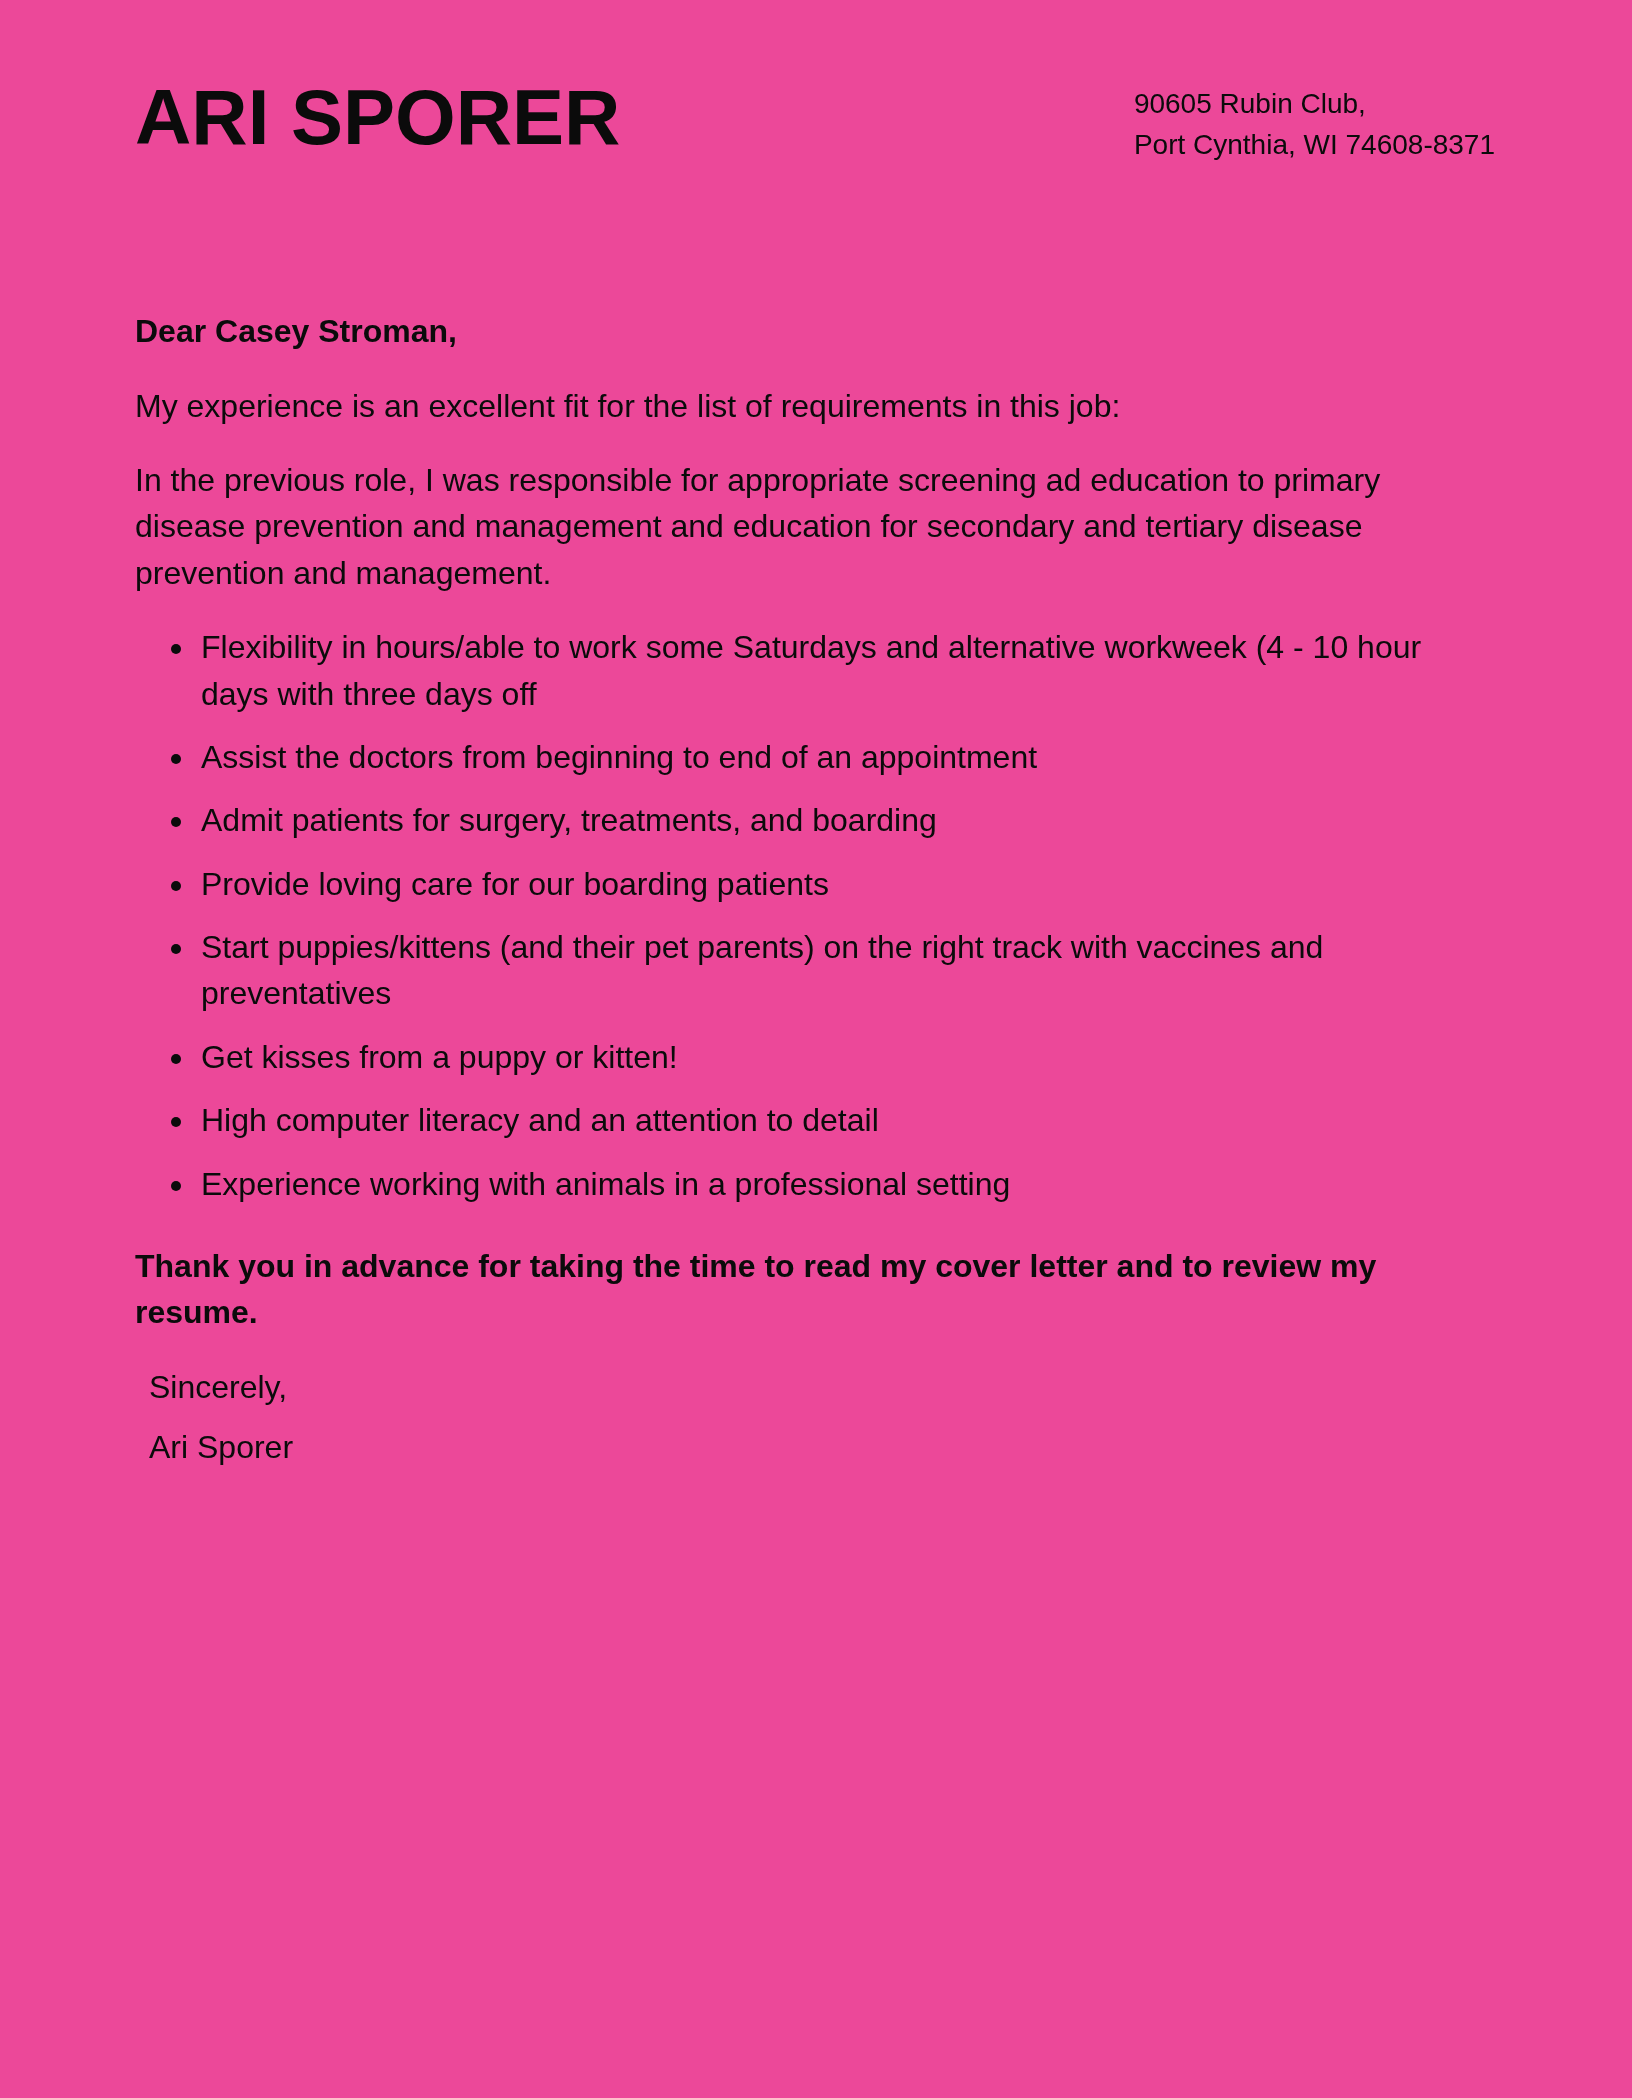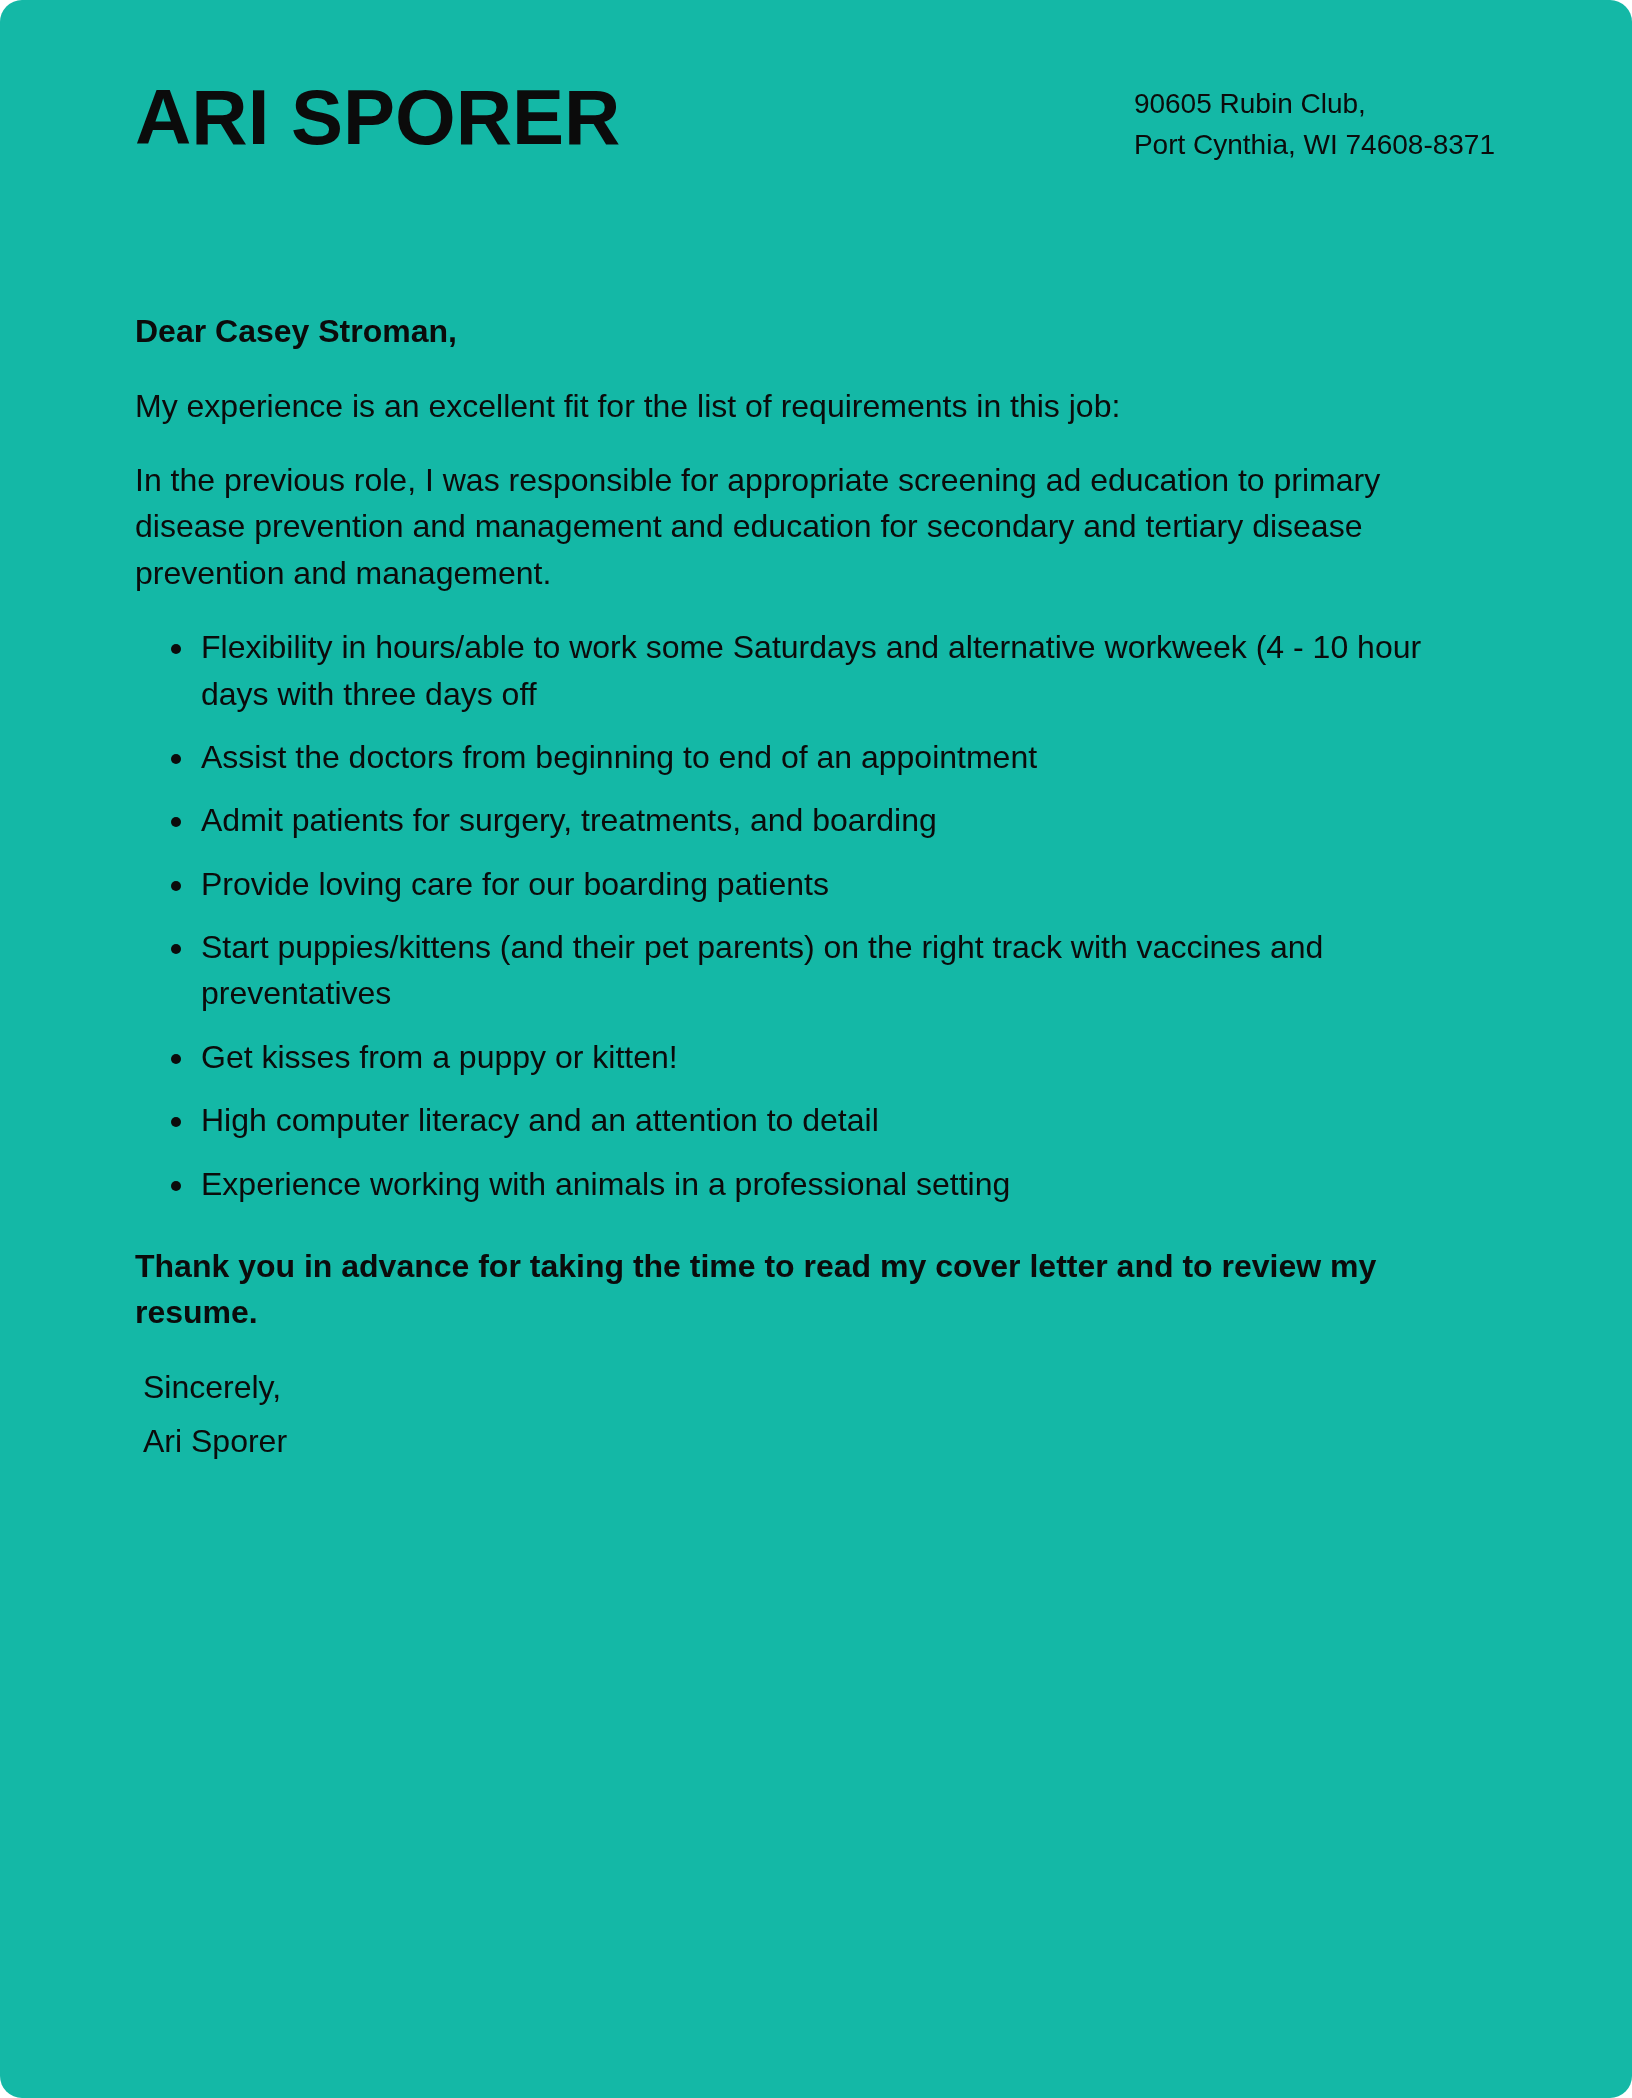--- a/index.html
+++ b/index.html
@@ -8,23 +8,22 @@
     width: 1632px;
     height: 2098px;
     background: #ffffff;
     color: #0b0b0b;
     font-family: "Liberation Sans", "DejaVu Sans", sans-serif;
   }
   .page {
     width: 1632px;
     height: 2098px;
     padding: 0 137px 0 135px;
-    background: #14b8a6;
+    background: #ec4899;
     overflow: hidden;
-    border-radius: 22px;
   }
   .header {
     display: flex;
     justify-content: space-between;
     align-items: flex-start;
   }
   .sender-name {
     margin: 78px 0 0 0;
     font-size: 78px;
     font-weight: bold;
@@ -45,21 +44,21 @@
   }
   .letter-body p { margin: 0 0 28px 0; }
   .greeting { font-weight: bold; }
   ul.requirements {
     margin: 0 0 36px 0;
     padding: 0 0 0 45px;
     list-style: disc outside;
   }
   ul.requirements li { margin: 17px; padding-left: 4px; }
   .closing-emphasis { font-weight: bold; }
-  .signoff-block p { margin: 8px; }
+  .signoff-block p { margin: 14px; }
 </style>
 </head>
 <body>
 
 <div class="page">
 
   <div class="header">
     <h1 class="sender-name">ARI SPORER</h1>
     <div class="sender-address">
       <div>90605 Rubin Club,</div>

